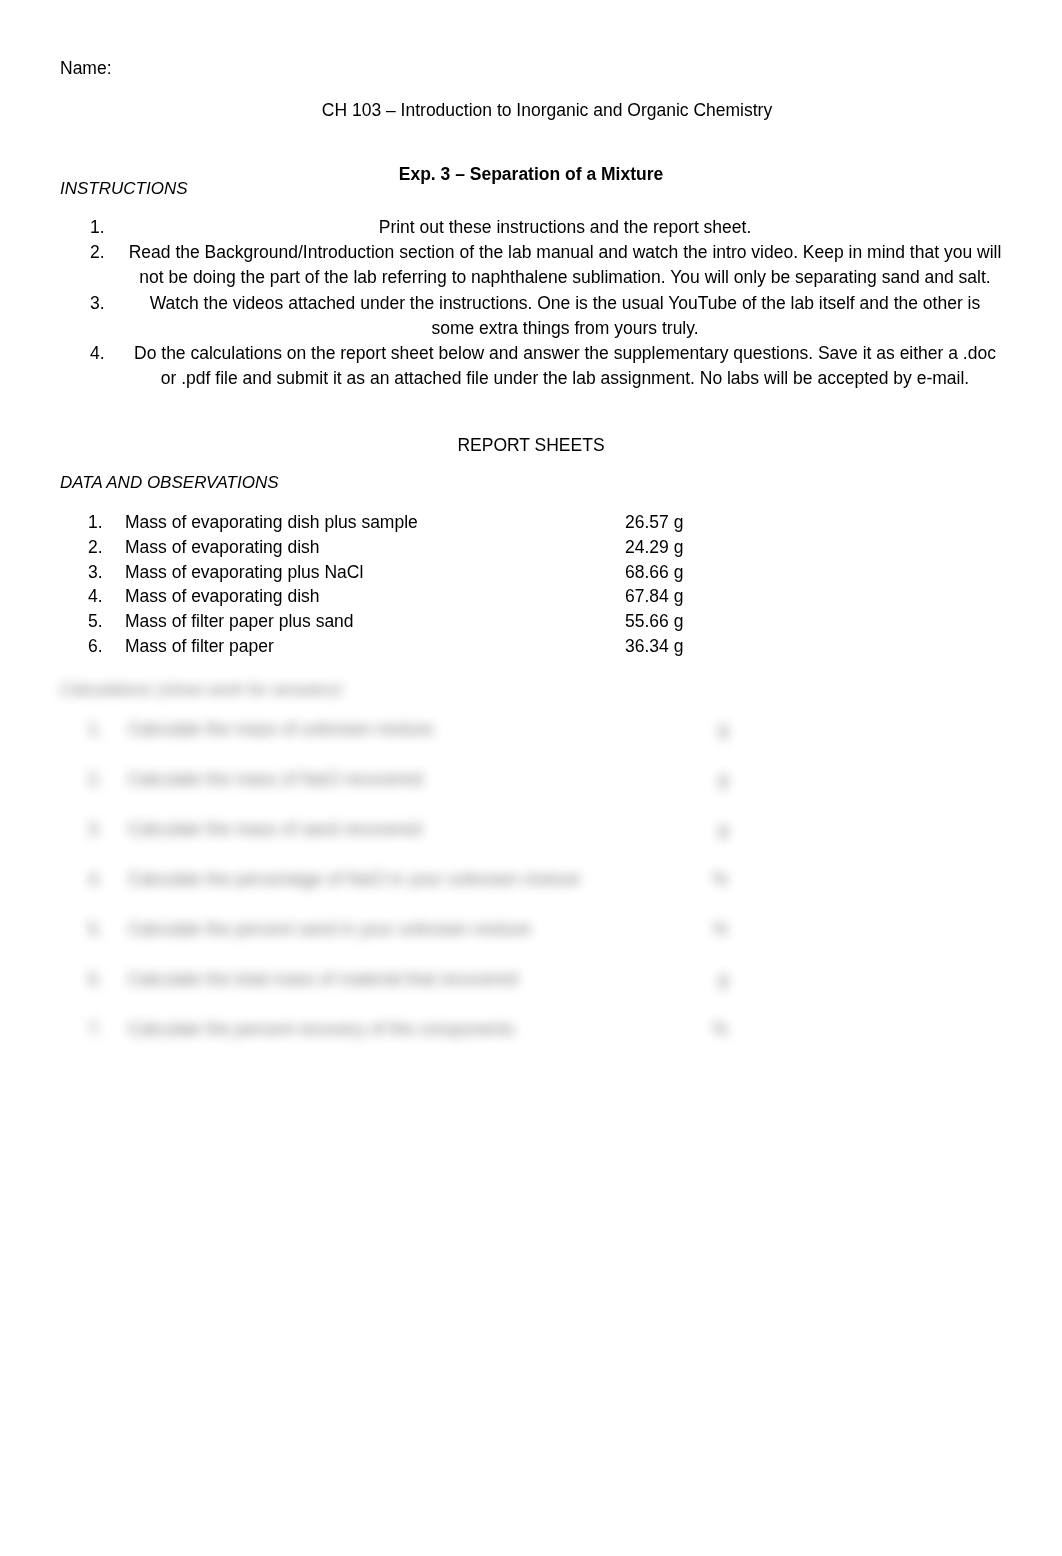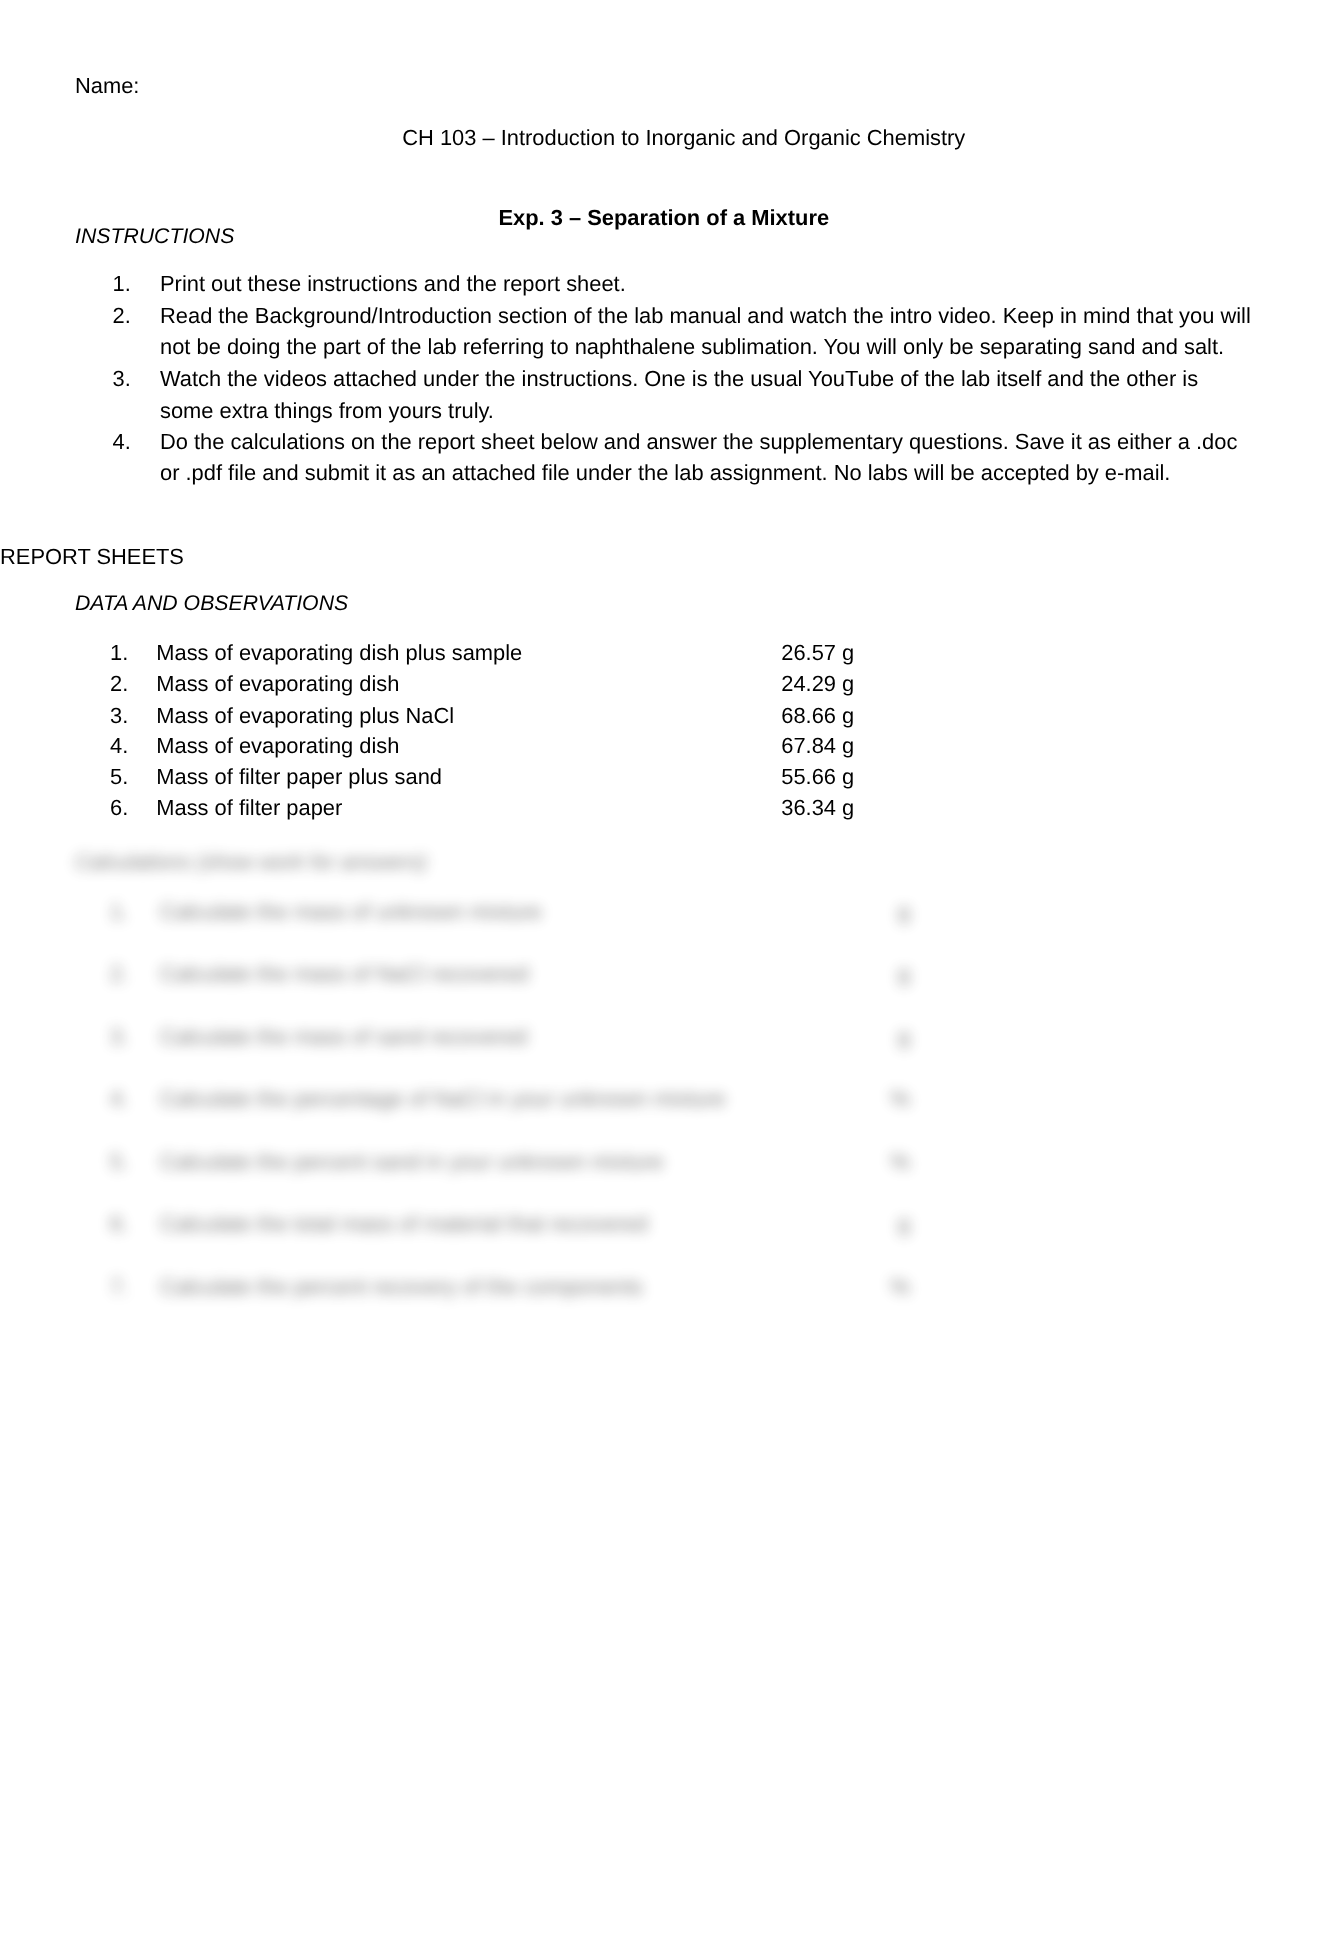--- a/index.html
+++ b/index.html
@@ -64,20 +64,21 @@
     white-space: nowrap;
     text-align: right;
   }
   .section-label.instructions { top: 177px; }
   .section-label.data         { top: 471px; }
 
   .report-sheets {
     position: absolute;
     left: 0; right: 0;
     top: 433px;
+    text-align: center;
     font-size: 17.5px;
     line-height: 24px;
   }
 
   
   .instr-list {
     position: absolute;
     left: 90px;
     top: 215px;
     width: 912px;
@@ -89,21 +90,21 @@
     align-items: flex-start;
     margin: 0 0 0 0;
   }
   .instr-num {
     width: 38px;
     flex: 0 0 38px;
     text-align: left;
   }
   .instr-text {
     flex: 1 1 auto;
-    text-align: left;
+    text-align: center;
   }
 
   
   .data-list {
     position: absolute;
     left: 88px;
     top: 510px;
     width: 620px;
     font-size: 17.5px;
     line-height: 24.8px;

